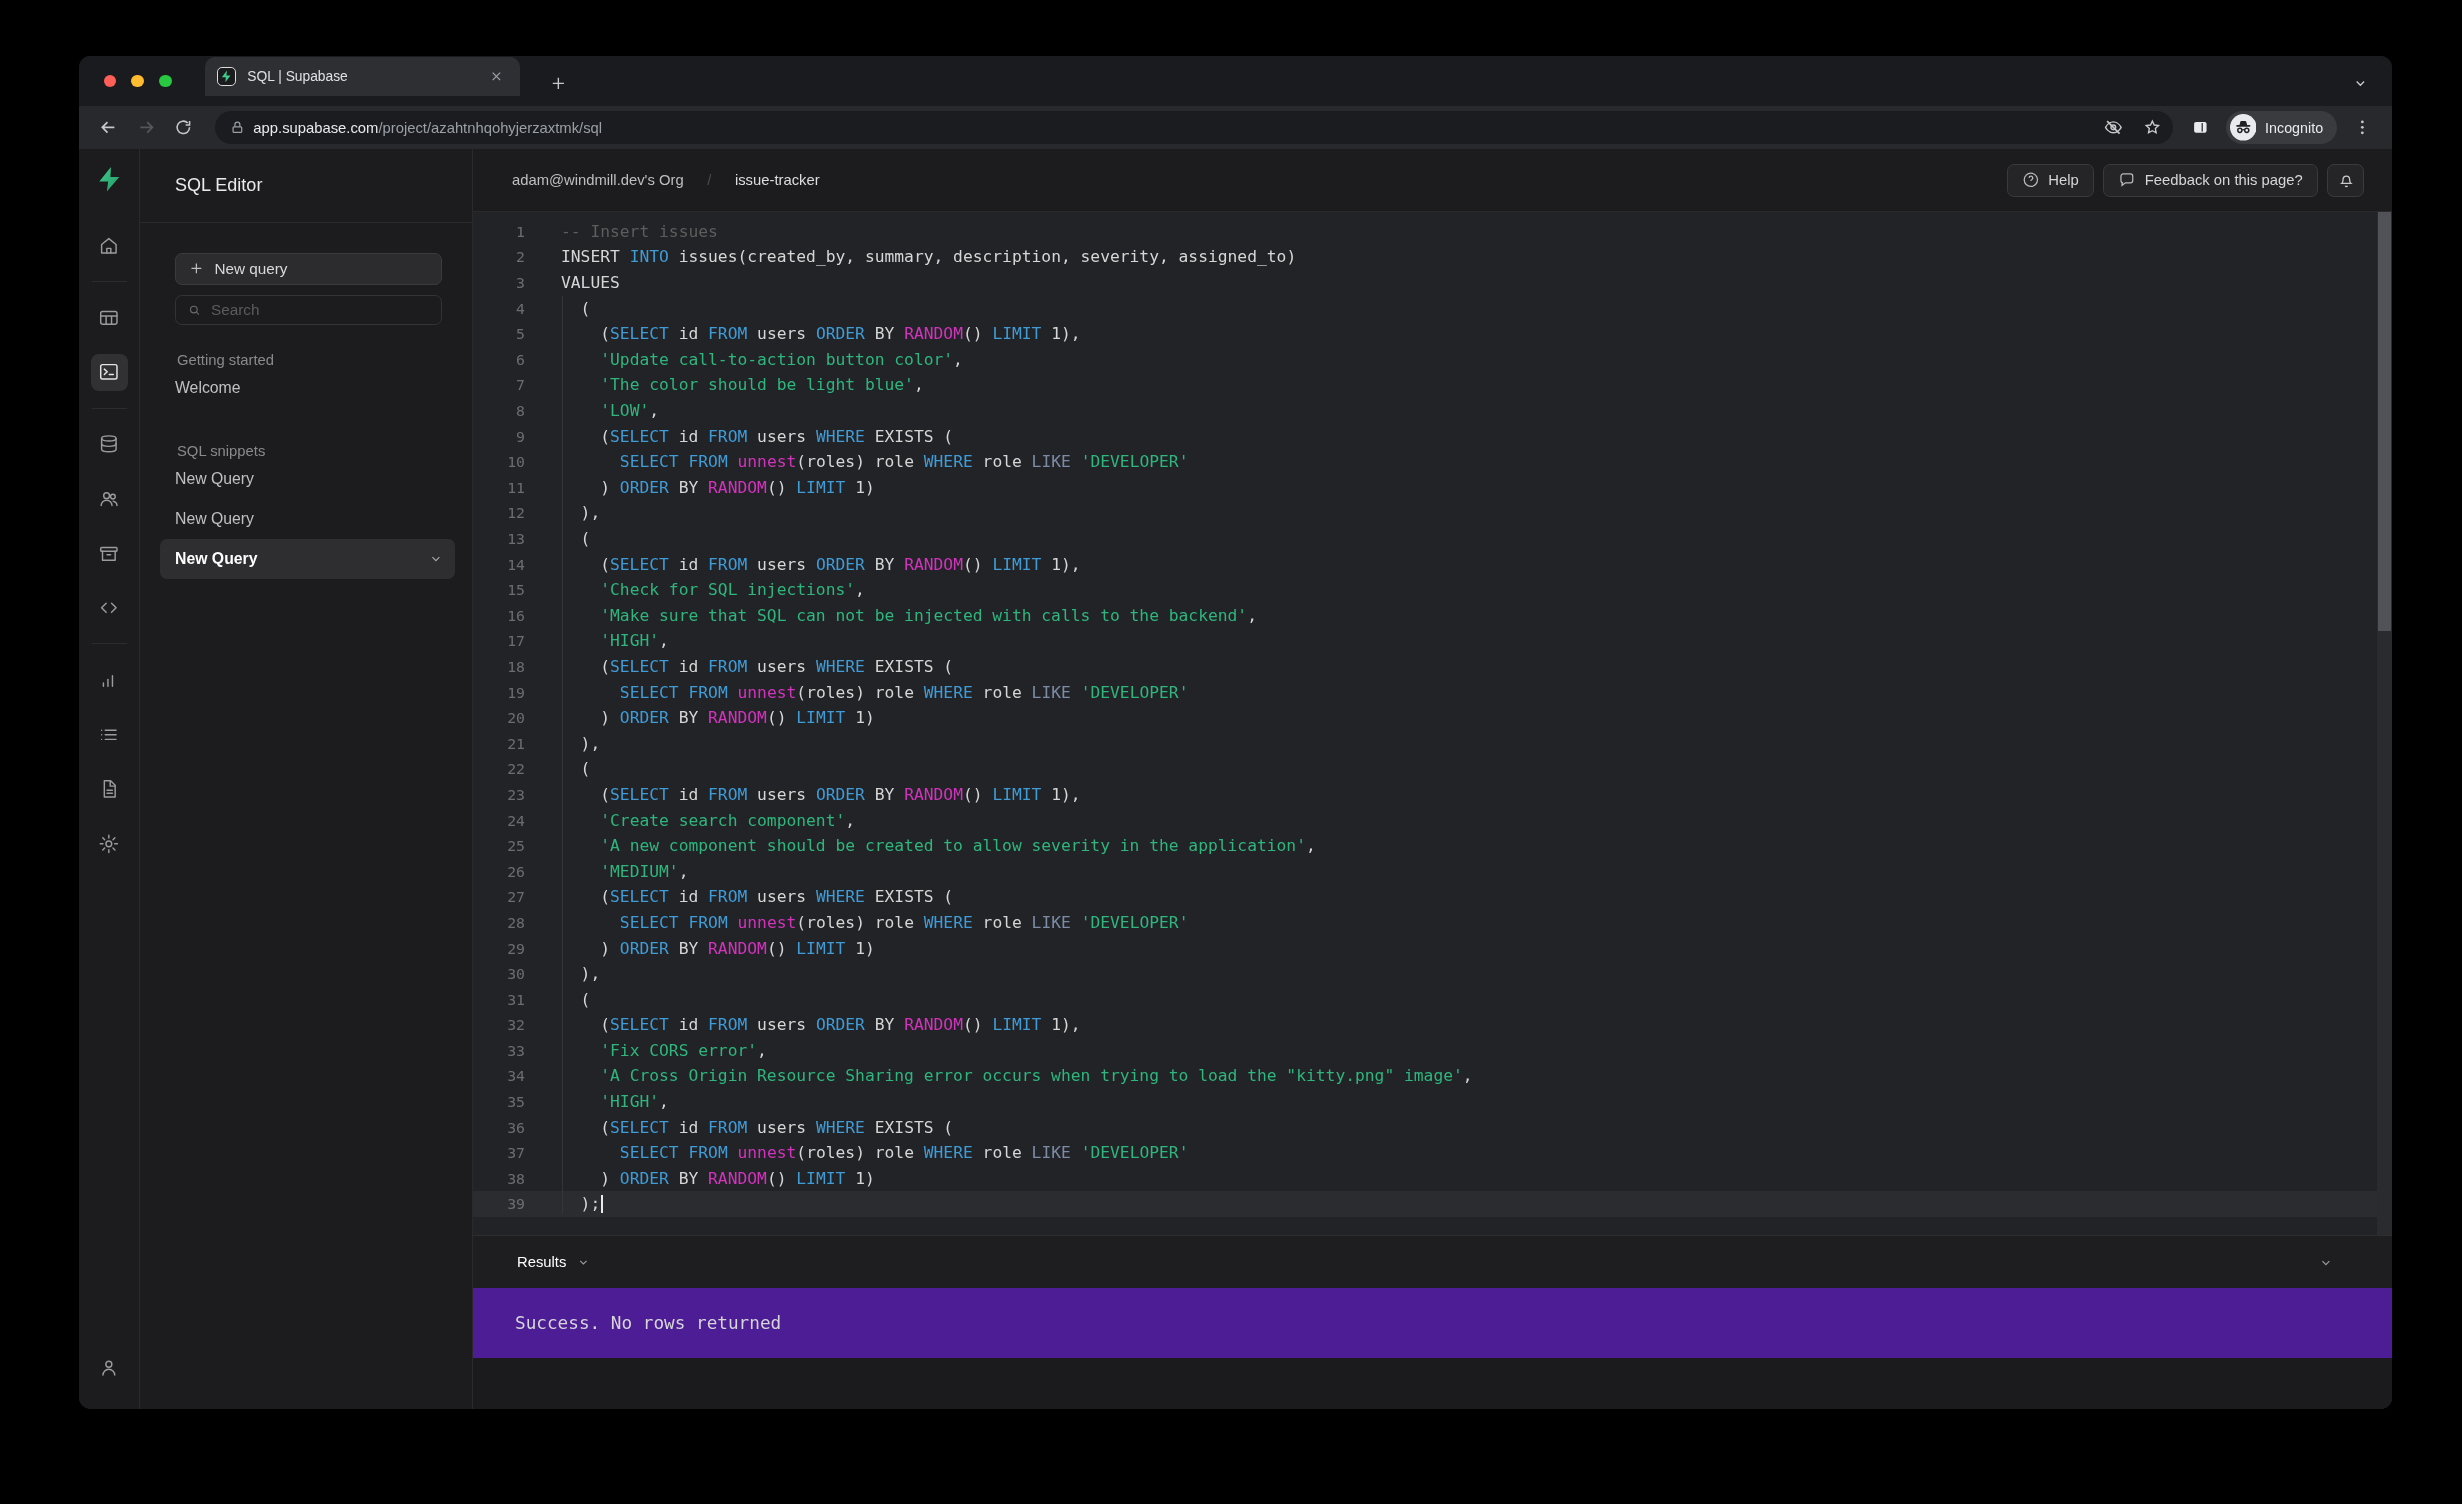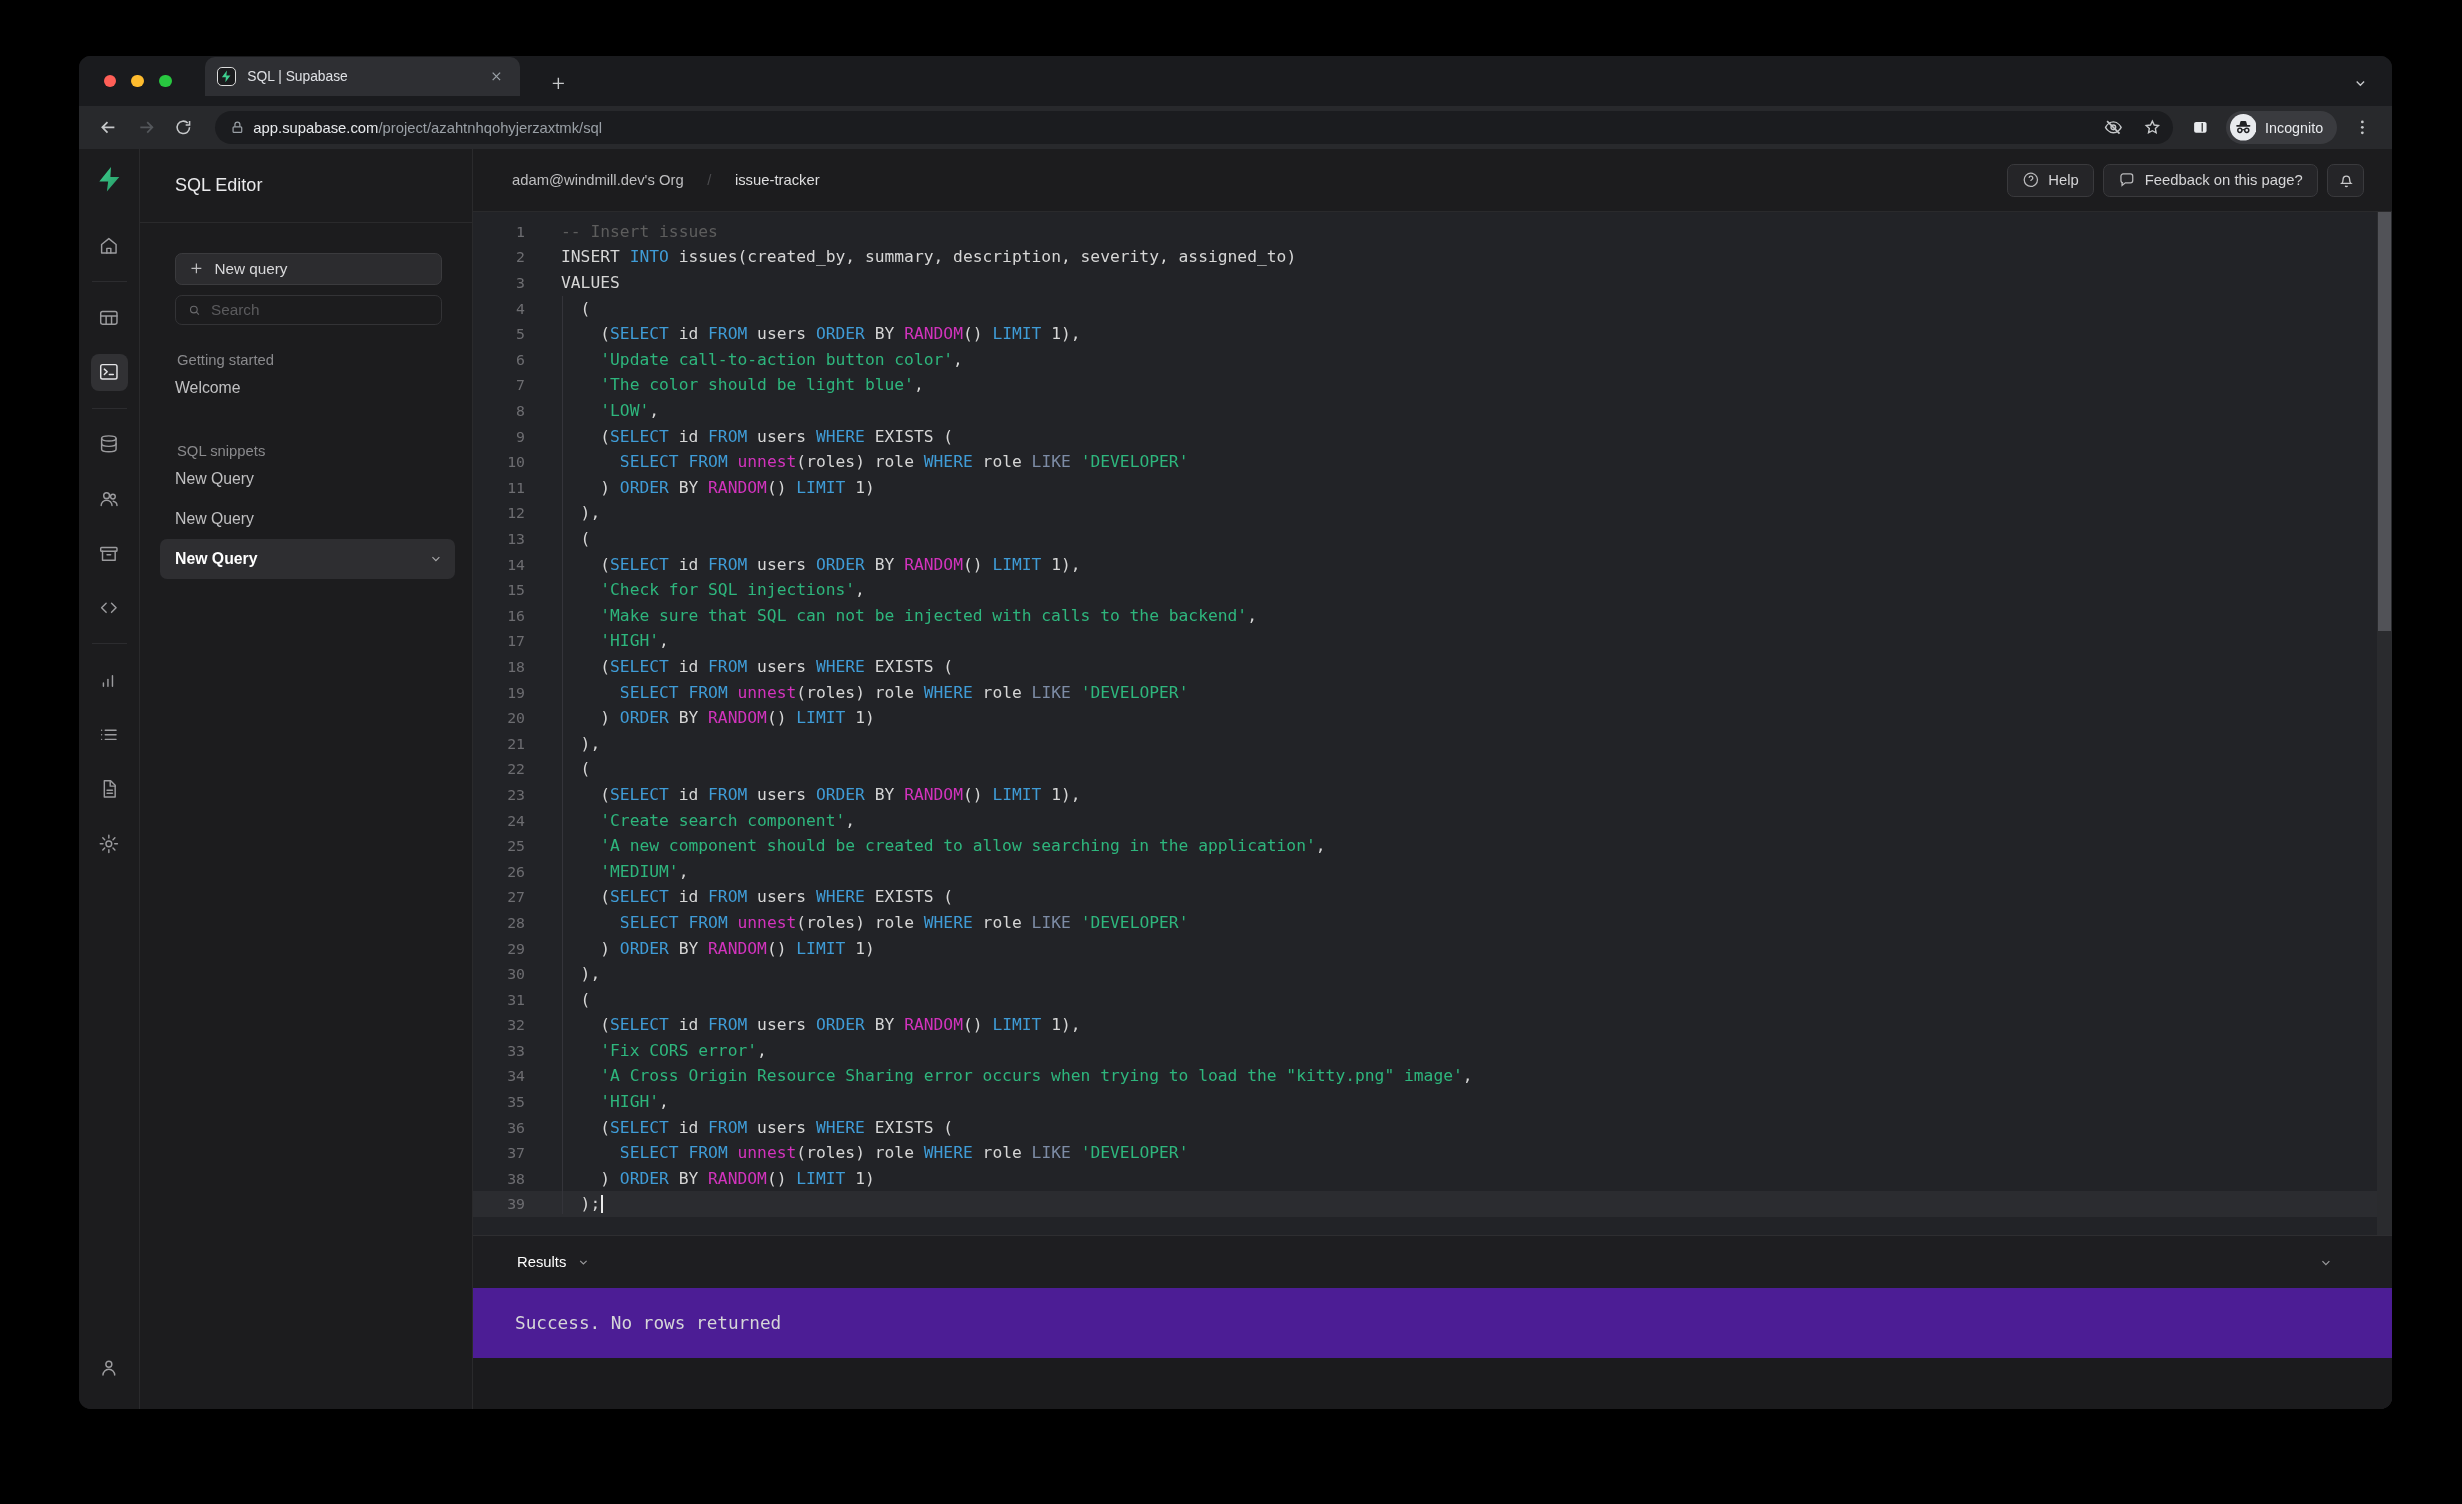--- a/index.html
+++ b/index.html
@@ -471,21 +471,21 @@
             <div class="code-line">
               <div class="ln">23</div>
               <div class="code">    (<span class="tk-kw">SELECT</span> id <span class="tk-kw">FROM</span> users <span class="tk-kw">ORDER</span> BY <span class="tk-fn">RANDOM</span>() <span class="tk-kw">LIMIT</span> 1),</div>
             </div>
             <div class="code-line">
               <div class="ln">24</div>
               <div class="code">    <span class="tk-str">'Create search component'</span>,</div>
             </div>
             <div class="code-line">
               <div class="ln">25</div>
-              <div class="code">    <span class="tk-str">'A new component should be created to allow searching in the application'</span>,</div>
+              <div class="code">    <span class="tk-str">'A new component should be created to allow severity in the application'</span>,</div>
             </div>
             <div class="code-line">
               <div class="ln">26</div>
               <div class="code">    <span class="tk-str">'MEDIUM'</span>,</div>
             </div>
             <div class="code-line">
               <div class="ln">27</div>
               <div class="code">    (<span class="tk-kw">SELECT</span> id <span class="tk-kw">FROM</span> users <span class="tk-kw">WHERE</span> EXISTS (</div>
             </div>
             <div class="code-line">

